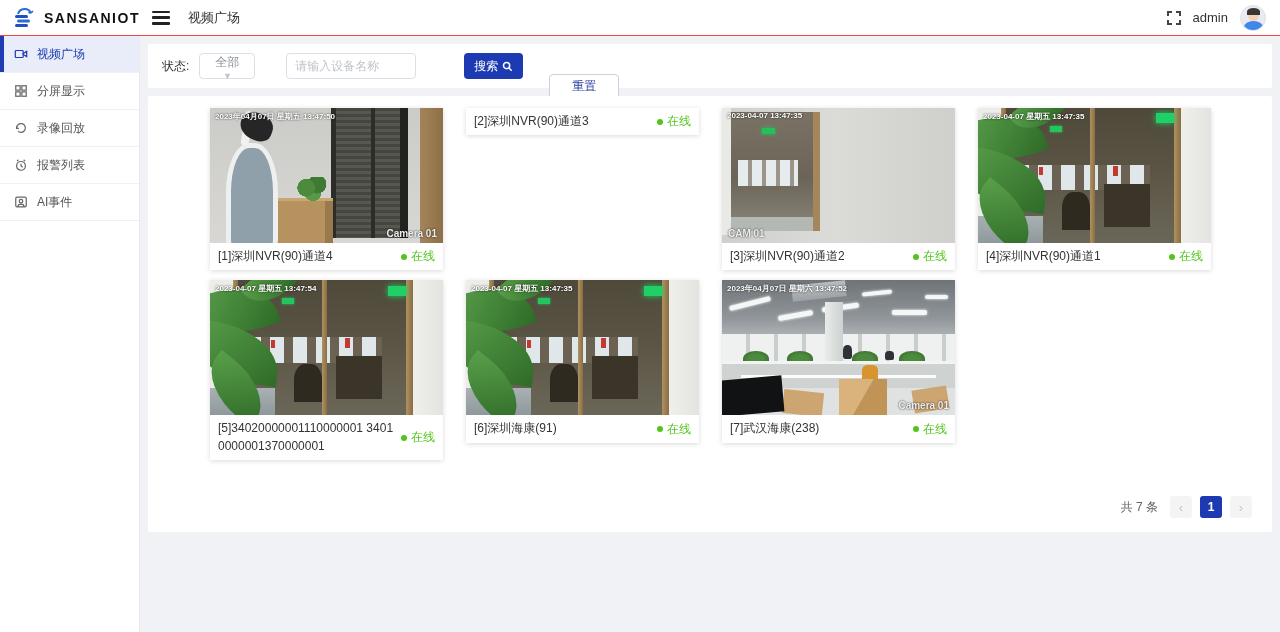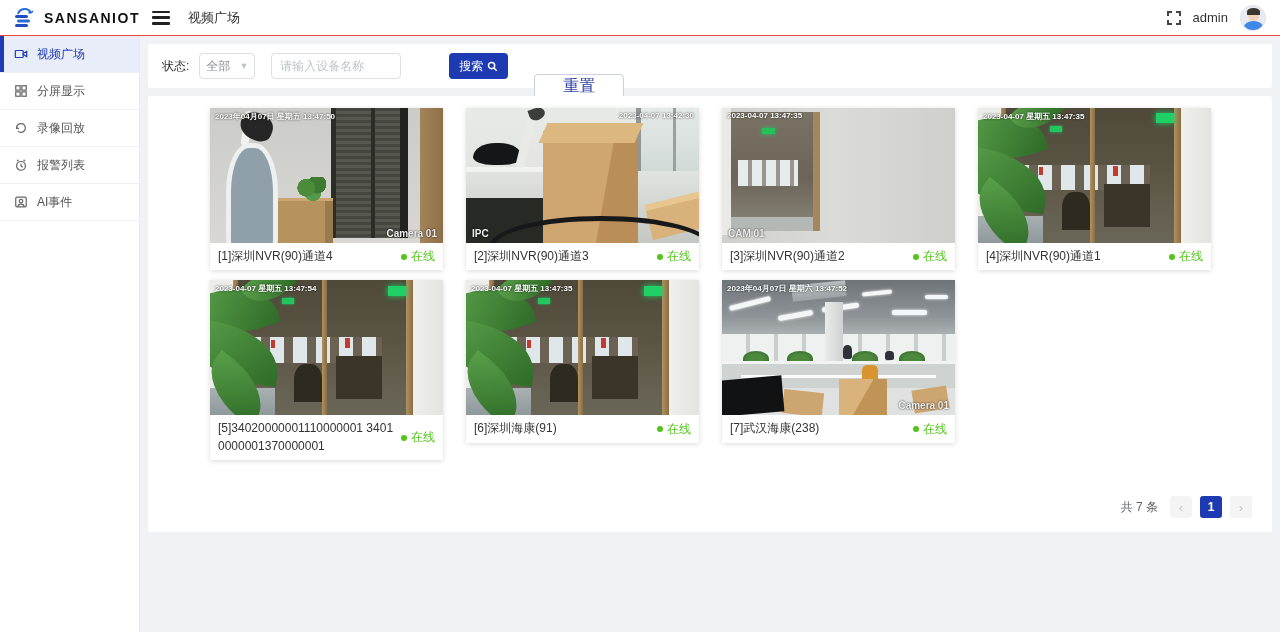--- a/index.html
+++ b/index.html
@@ -44,31 +44,31 @@
     background:#1f3cb5; }
 
   
   .main { position:fixed; top:36px; left:140px; width:1140px; height:504px; background:#f0f2f5;
     padding:8px; display:flex; flex-direction:column; gap:8px; }
   .filter-card { background:#fff; border-radius:2px; height:44px; flex:none;
     display:flex; align-items:center; padding-left:14px; gap:10px; }
   .filter-label { font-size:12px; color:#333; }
   .select-box { width:56px; height:26px; border:1px solid #dcdfe6; border-radius:4px;
     display:flex; align-items:center; justify-content:space-between; padding:0 6px;
-    font-size:12px; color:#8a8f99; cursor:pointer; background:#fff; }
+    font-size:12px; color:#8a8f99; cursor:pointer; background:#fff;flex-direction:column; }
   .select-caret { font-size:9px; color:#c0c4cc; }
   .search-input { width:130px; height:26px; border:1px solid #dcdfe6; border-radius:4px;
-    font-size:12px; padding:0 8px; color:#333; outline:none; margin-left:6px; }
+    font-size:12px; padding:0 8px; color:#333; outline:none; margin-left:21px; }
   .search-input::placeholder { color:#c0c4cc; }
   .btn-search { margin-left:38px; height:26px; padding:0 10px; background:#1d3ab2; color:#fff;
     border:none; border-radius:4px; font-size:12px; display:flex; align-items:center; gap:4px;
     cursor:pointer; }
   .btn-search svg { width:11px; height:11px; stroke:#fff; fill:none; stroke-width:1.6; }
-  .btn-reset { margin-left:16px; height:26px; padding:0 28px; background:#fff; color:#2a3f9e;
-    border:1px solid #ccd0dd; border-radius:4px; font-size:16px; cursor:pointer;margin-top:41px; }
+  .btn-reset { margin-left:16px; height:26px; padding:0 22px; background:#fff; color:#2a3f9e;
+    border:1px solid #ccd0dd; border-radius:4px; font-size:12px; cursor:pointer;margin-top:41px; }
 
   .content-card { background:#fff; border-radius:2px; flex:1; position:relative; overflow:hidden; }
   .cam-grid { margin:12px 0 0 62px; display:grid; grid-template-columns:repeat(4,233px);
     column-gap:23px; row-gap:10px; align-items:start; }
   .cam-card { background:#fff; box-shadow:0 1px 5px rgba(0,0,0,.15); }
   .thumb { width:233px; height:135px; position:relative; overflow:hidden; cursor:pointer;font-weight:bold; }
   .cam-label-bar { display:flex; align-items:center; justify-content:space-between;
     padding:5px 8px; gap:6px; }
   .cam-label { font-size:12px; color:#333; line-height:1.45; word-break:break-all; flex:1; }
   .cam-status { flex:none; display:flex; align-items:center; gap:4px; font-size:12px; color:#52c41a; }
@@ -329,33 +329,20 @@
         <div class="cam-label-bar">
           <span class="cam-label">[1]深圳NVR(90)通道4</span>
           <span class="cam-status">
             <span class="dot"></span>
             <span>在线</span>
           </span>
         </div>
       </div>
 
       <div class="cam-card">
-        <div class="thumb s2">
-          <div class="win"></div>
-            <div class="deskedge"></div>
-            <div class="desk"></div>
-          <div class="monitor"></div>
-            <div class="stand"></div>
-            <div class="hook"></div>
-          <div class="box"></div>
-            <div class="box2"></div>
-            <div class="cable"></div>
-          <span class="ts right">2023-04-07 13:42:30</span>
-          <span class="wm left">IPC</span>
-        </div>
         <div class="cam-label-bar">
           <span class="cam-label">[2]深圳NVR(90)通道3</span>
           <span class="cam-status">
             <span class="dot"></span>
             <span>在线</span>
           </span>
         </div>
       </div>
 
       <div class="cam-card">

